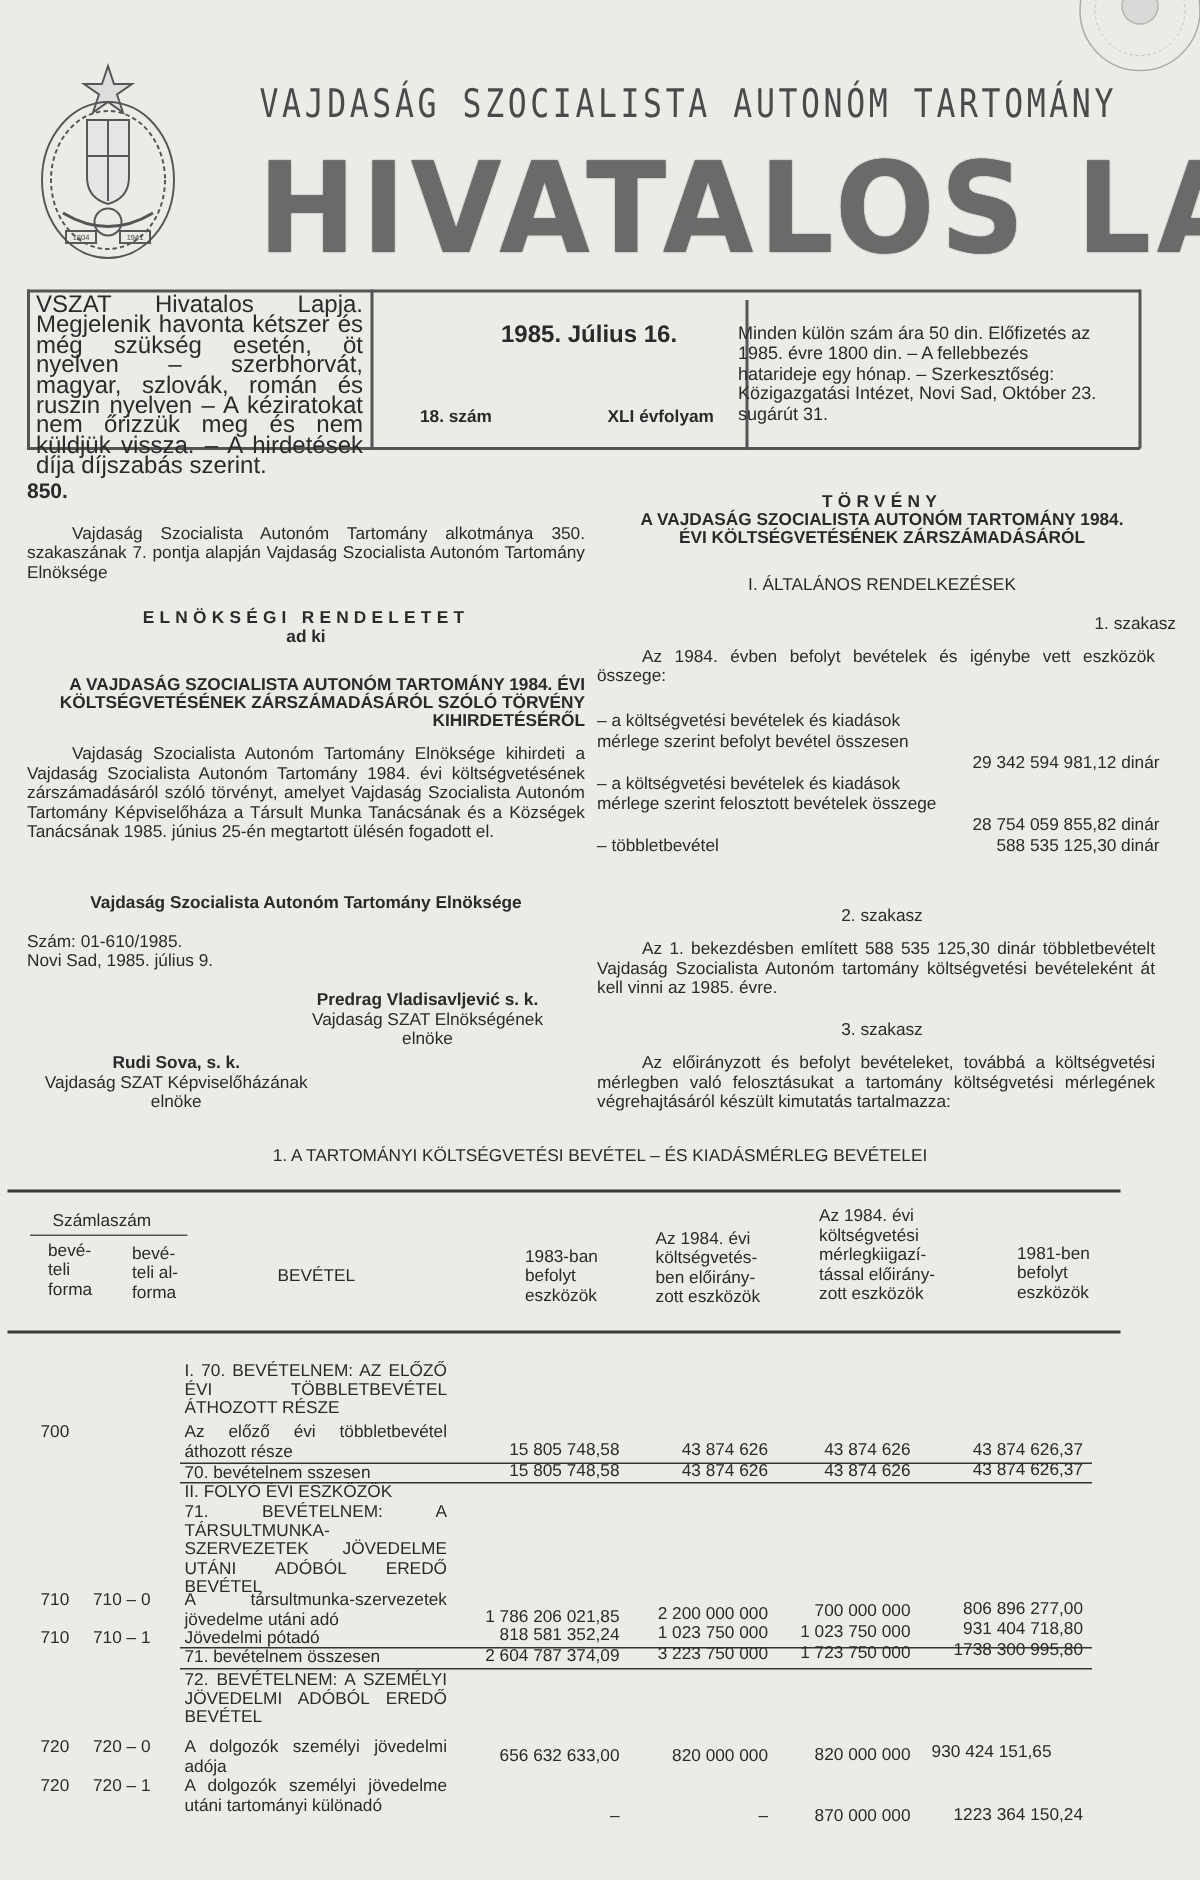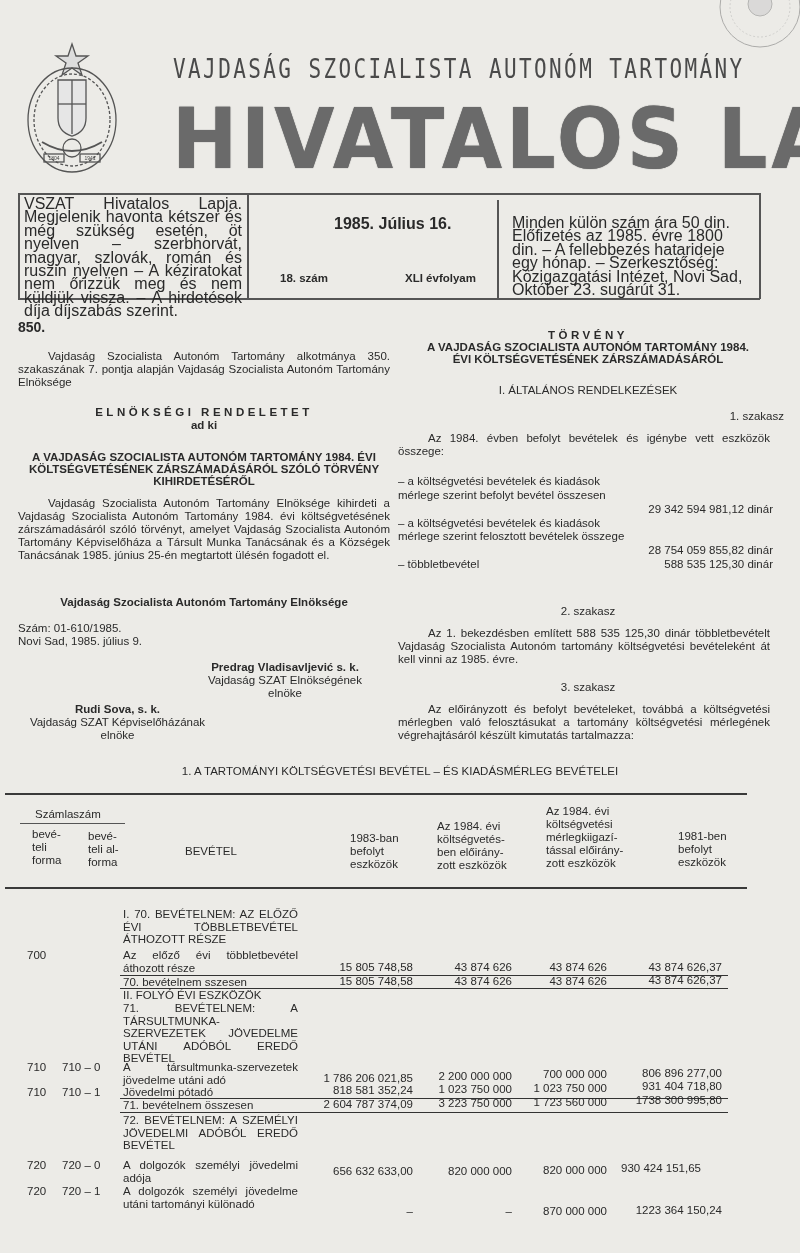--- a/index.html
+++ b/index.html
@@ -82,27 +82,27 @@
 <div class="abs frame-bot"></div>
 <div class="abs" style="left:18px;top:193px;width:1.5px;height:106px;background:#555"></div>
 <div class="abs" style="left:759px;top:193px;width:1.5px;height:106px;background:#555"></div>
 <div class="abs" style="left:247px;top:193px;width:1.5px;height:106px;background:#555"></div>
 <div class="abs" style="left:497px;top:200px;width:1.5px;height:99px;background:#555"></div>
 
 <div class="abs" style="left:24px;top:197px;width:218px;font-size:16px;line-height:13.4px;text-align:justify;">VSZAT Hivatalos Lapja. Megjelenik havonta kétszer és még szükség esetén, öt nyelven – szerbhorvát, magyar, szlovák, román és ruszin nyelven – A kéziratokat nem őrizzük meg és nem küldjük vissza. – A hirdetések díja díjszabás szerint.</div>
 <div class="abs mid-date">1985. Július 16.</div>
 <div class="abs mid-num">18. szám</div>
 <div class="abs mid-vol">XLI évfolyam</div>
-<div class="abs" style="left:512px;top:216px;width:240px;font-size:16px;line-height:13.4px;">Minden külön szám ára 50 din. Előfizetés az 1985. évre 1800 din. – A fellebbezés hatarideje egy hónap. – Szerkesztőség: Közigazgatási Intézet, Novi Sad, Október 23. sugárút 31.</div>
+<div class="abs" style="left:492px;top:216px;width:240px;font-size:12px;line-height:13.4px;">Minden külön szám ára 50 din. Előfizetés az 1985. évre 1800 din. – A fellebbezés hatarideje egy hónap. – Szerkesztőség: Közigazgatási Intézet, Novi Sad, Október 23. sugárút 31.</div>
 
 <div class="abs num850">850.</div>
 <p class="abs para indent" style="left:18px;top:350px;width:372px;">Vajdaság Szocialista Autonóm Tartomány alkotmánya 350. szakaszának 7. pontja alapján Vajdaság Szocialista Autonóm Tartomány Elnöksége</p>
 <div class="abs center bold spaced" style="left:18px;top:406px;width:372px;">ELNÖKSÉGI RENDELETET</div>
 <div class="abs center bold" style="left:18px;top:419px;width:372px;">ad ki</div>
-<p class="abs center bold" style="left:18px;top:451px;width:372px;line-height:12px;">A VAJDASÁG SZOCIALISTA AUTONÓM TARTOMÁNY 1984. ÉVI KÖLTSÉGVETÉSÉNEK ZÁRSZÁMADÁSÁRÓL SZÓLÓ TÖRVÉNY KIHIRDETÉSÉRŐL</p>
+<p class="abs center bold" style="left:18px;top:451px;width:372px;line-height:12px;text-align:right;">A VAJDASÁG SZOCIALISTA AUTONÓM TARTOMÁNY 1984. ÉVI KÖLTSÉGVETÉSÉNEK ZÁRSZÁMADÁSÁRÓL SZÓLÓ TÖRVÉNY KIHIRDETÉSÉRŐL</p>
 <p class="abs para indent" style="left:18px;top:497px;width:372px;">Vajdaság Szocialista Autonóm Tartomány Elnöksége kihirdeti a Vajdaság Szocialista Autonóm Tartomány 1984. évi költségvetésének zárszámadásáról szóló törvényt, amelyet Vajdaság Szocialista Autonóm Tartomány Képviselőháza a Társult Munka Tanácsának és a Községek Tanácsának 1985. június 25-én megtartott ülésén fogadott el.</p>
 <div class="abs center bold" style="left:18px;top:596px;width:372px;">Vajdaság Szocialista Autonóm Tartomány Elnöksége</div>
 <div class="abs" style="left:18px;top:622px;">Szám: 01-610/1985.</div>
 <div class="abs" style="left:18px;top:635px;">Novi Sad, 1985. július 9.</div>
 <div class="abs center" style="left:160px;top:661px;width:250px;">
   <div class="bold">Predrag Vladisavljević s. k.</div>
   <div>Vajdaság SZAT Elnökségének</div>
   <div>elnöke</div>
 </div>
 <div class="abs center" style="left:20px;top:703px;width:195px;">
@@ -193,21 +193,21 @@
 <div class="abs" style="left:123px;top:1086px;">Jövedelmi pótadó</div>
 <div class="abs num" style="left:300px;top:1084px;width:113px;">818 581 352,24</div>
 <div class="abs num" style="left:420px;top:1083px;width:92px;">1 023 750 000</div>
 <div class="abs num" style="left:515px;top:1082px;width:92px;">1 023 750 000</div>
 <div class="abs num" style="left:620px;top:1080px;width:102px;">931 404 718,80</div>
 <div class="abs" style="left:120px;top:1098px;width:608px;height:1.3px;background:#333"></div>
 
 <div class="abs" style="left:123px;top:1099px;">71. bevételnem összesen</div>
 <div class="abs num" style="left:300px;top:1098px;width:113px;">2 604 787 374,09</div>
 <div class="abs num" style="left:420px;top:1097px;width:92px;">3 223 750 000</div>
-<div class="abs num" style="left:515px;top:1096px;width:92px;">1 723 560 000</div>
+<div class="abs num" style="left:515px;top:1096px;width:92px;">1 723 750 000</div>
 <div class="abs num" style="left:620px;top:1094px;width:102px;">1738 300 995,80</div>
 <div class="abs" style="left:120px;top:1112px;width:608px;height:1.3px;background:#333"></div>
 
 <div class="abs" style="left:123px;top:1114px;width:175px;line-height:12.5px;text-align:justify;">72. BEVÉTELNEM: A SZEMÉLYI JÖVEDELMI ADÓBÓL EREDŐ BEVÉTEL</div>
 
 <div class="abs" style="left:27px;top:1159px;">720</div>
 <div class="abs" style="left:62px;top:1159px;">720 – 0</div>
 <div class="abs" style="left:123px;top:1159px;width:175px;line-height:12.5px;text-align:justify;">A dolgozók személyi jövedelmi adója</div>
 <div class="abs num" style="left:300px;top:1165px;width:113px;">656 632 633,00</div>
 <div class="abs num" style="left:420px;top:1165px;width:92px;">820 000 000</div>

